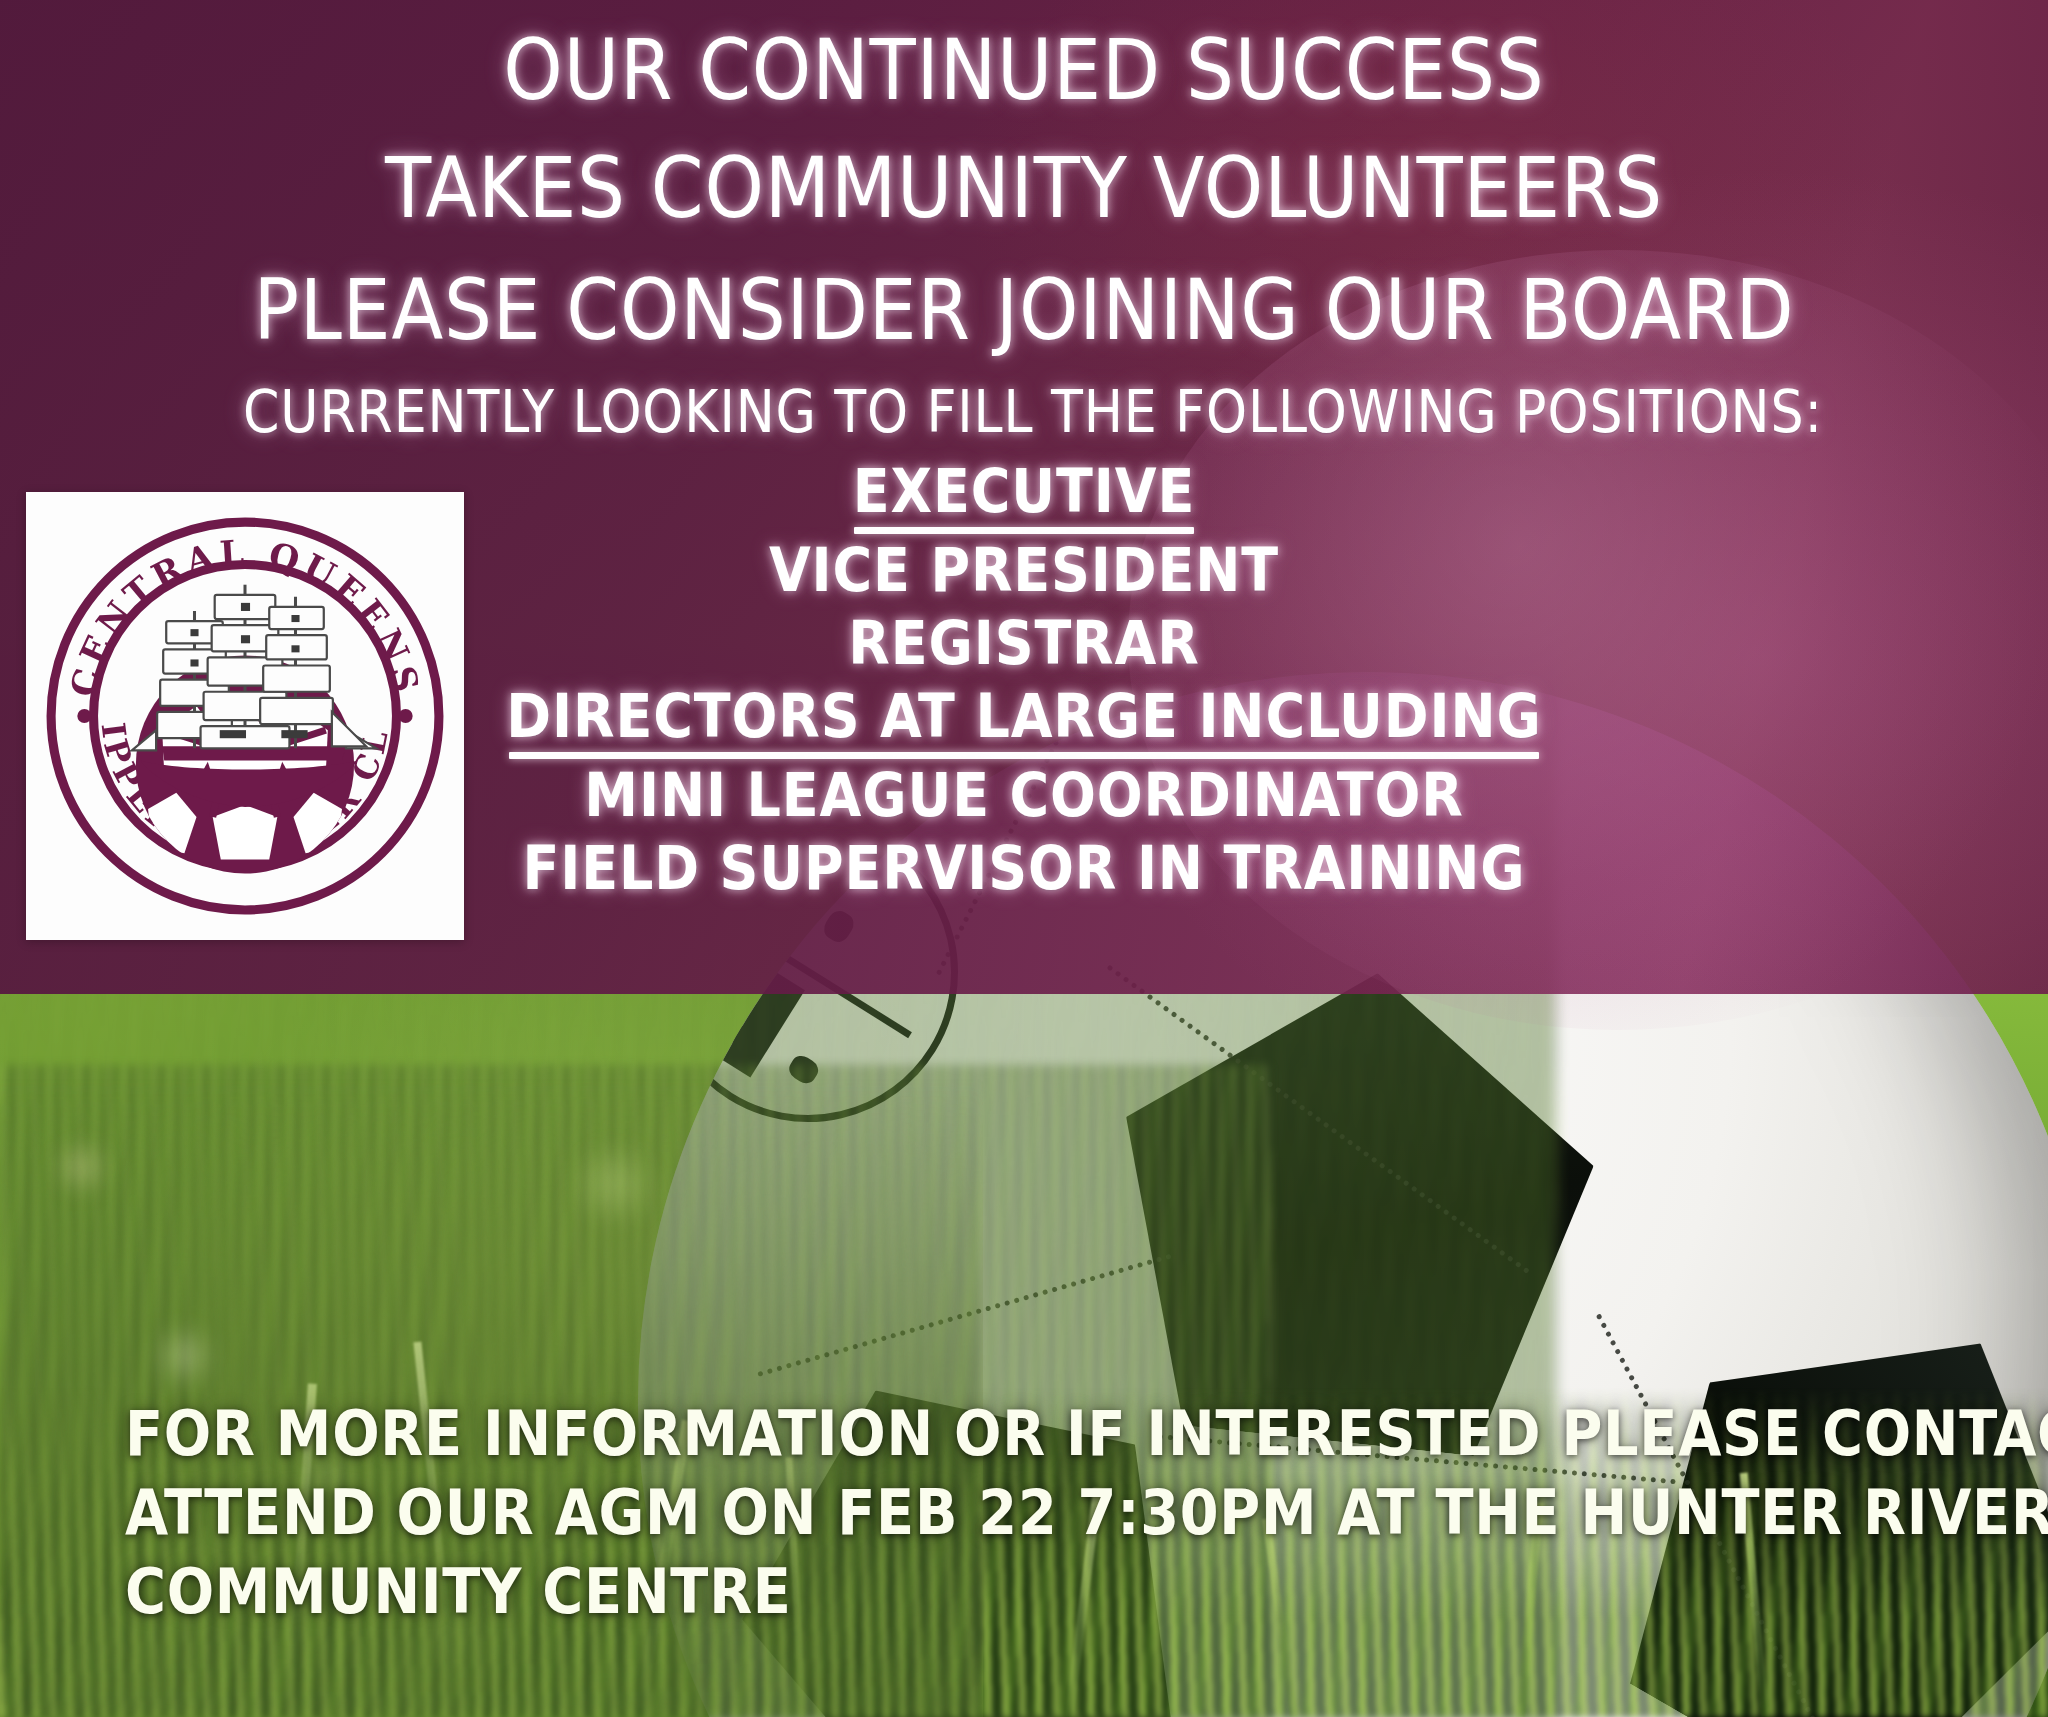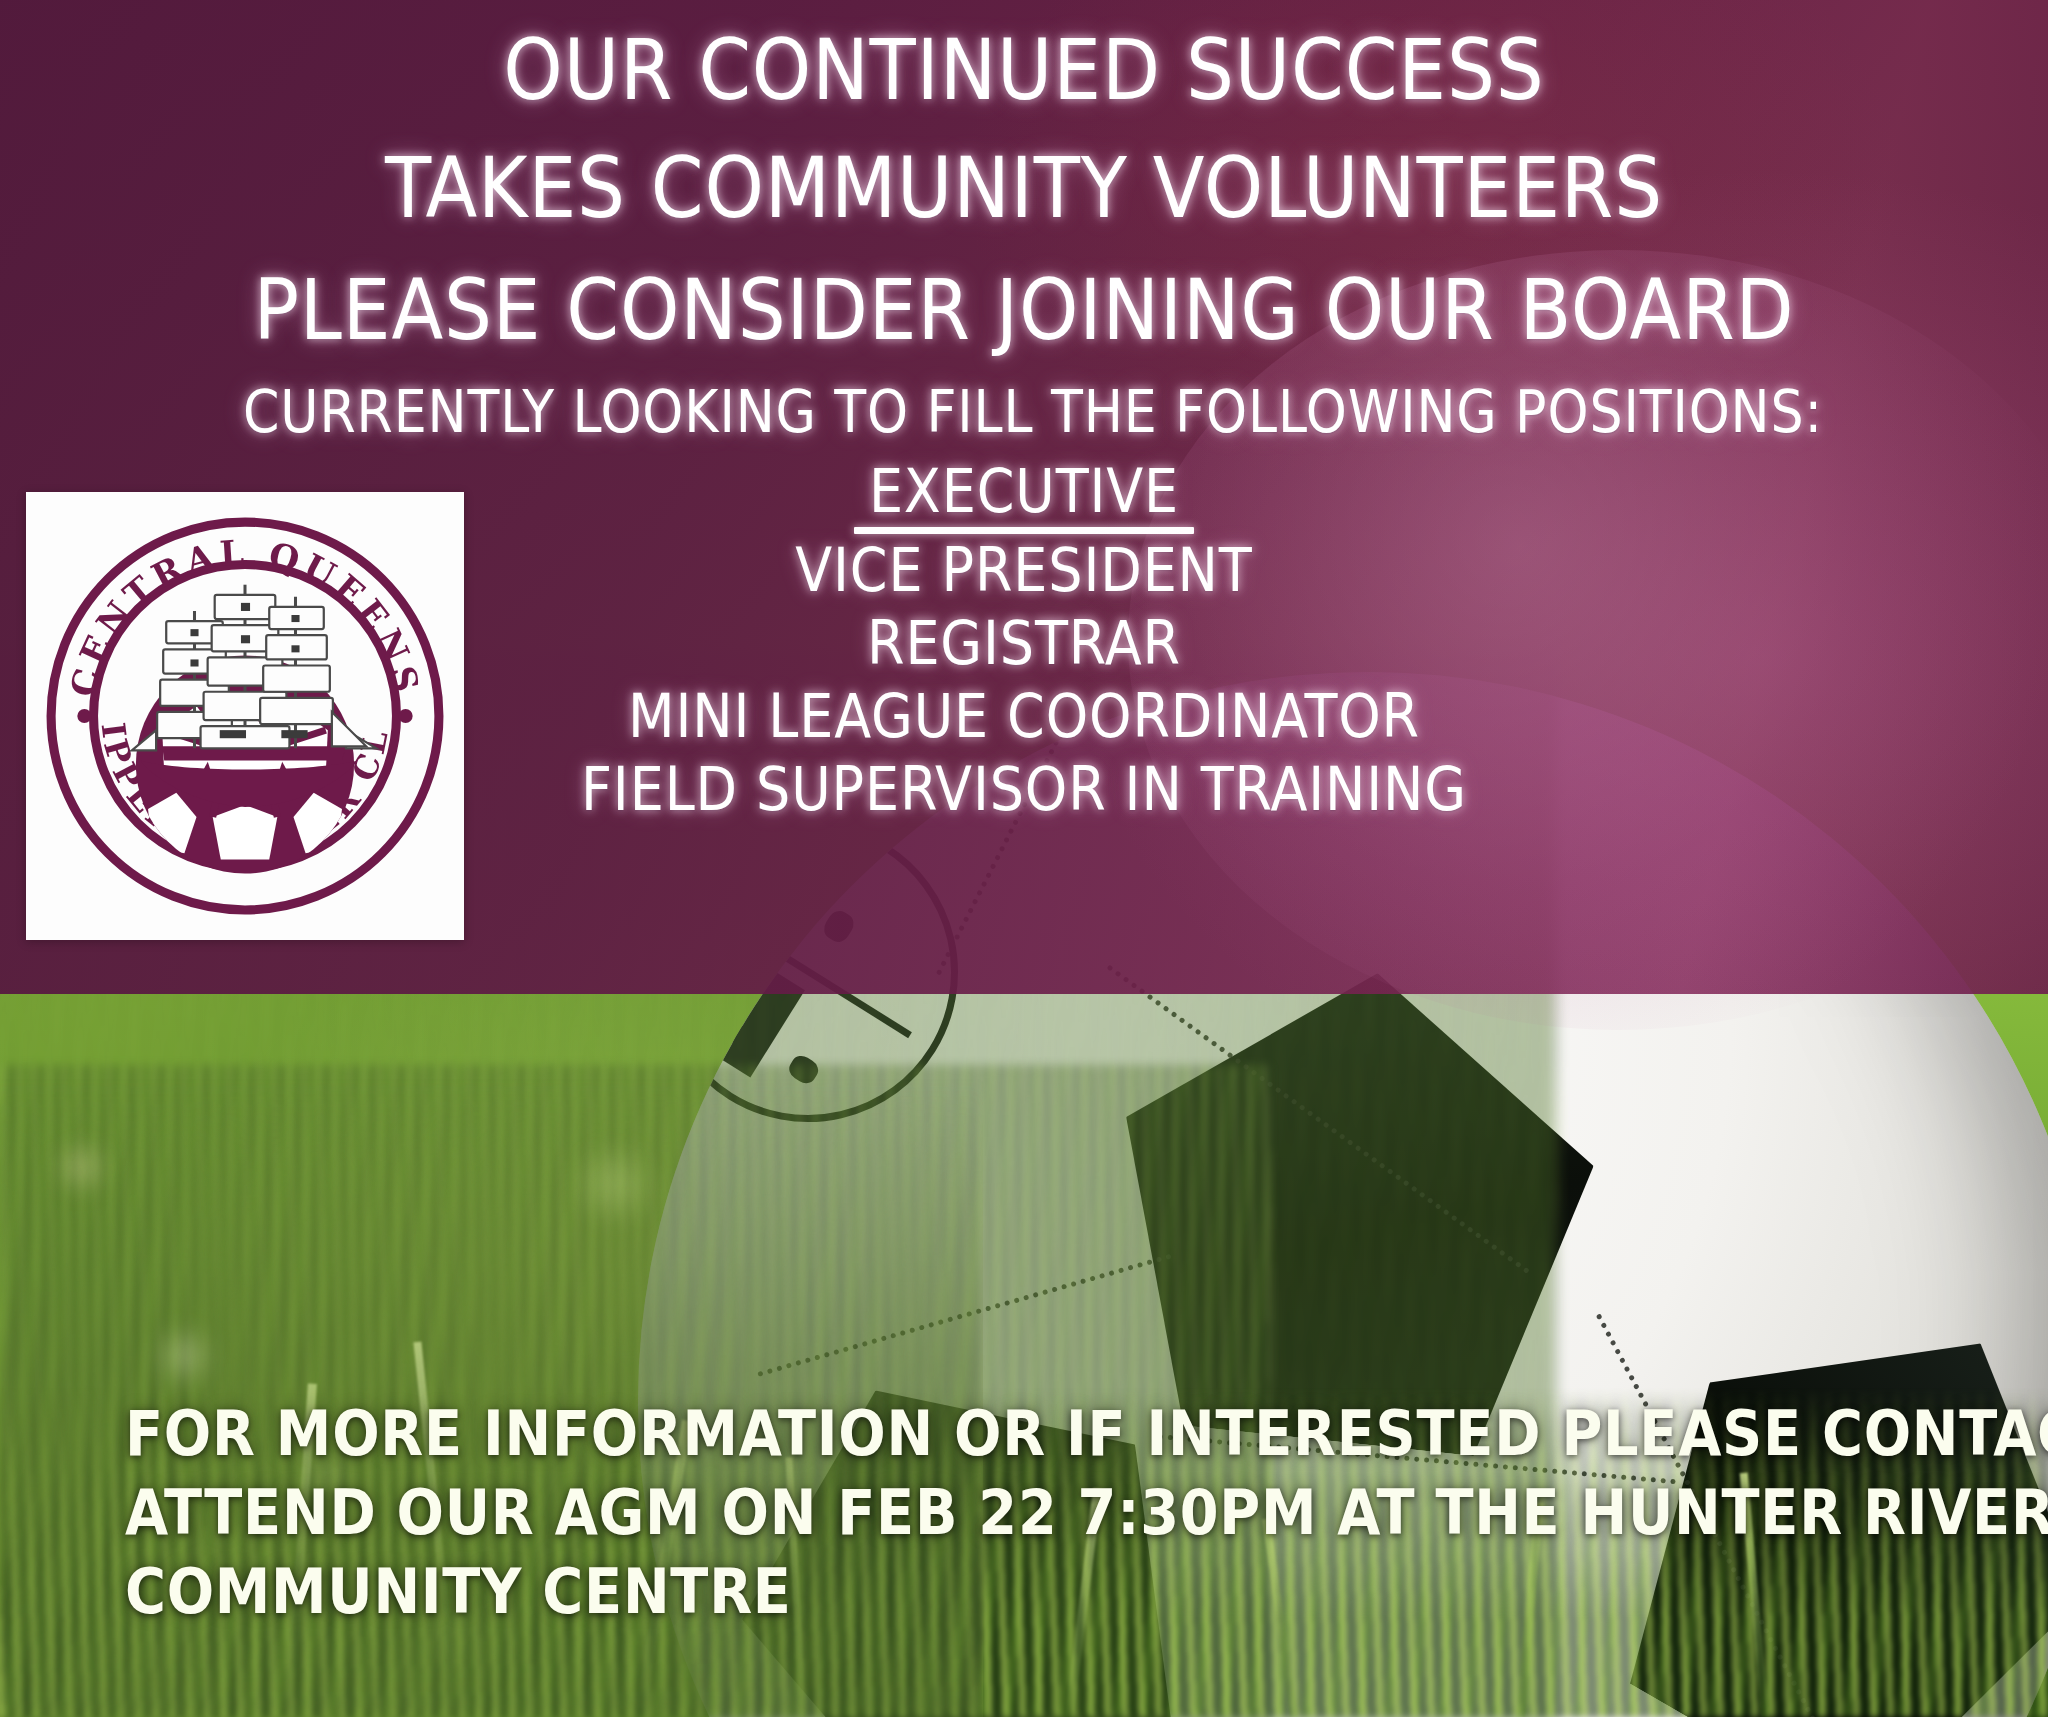--- a/index.html
+++ b/index.html
@@ -171,21 +171,21 @@
   }
   .l1{ position:absolute; top:28px;  left:0; width:100%; font-size:84px; line-height:1; }
   .l2{ position:absolute; top:146px; left:0; width:100%; font-size:84px; line-height:1; }
   .l3{ position:absolute; top:268px; left:0; width:100%; font-size:84px; line-height:1; }
   .l4{ position:absolute; top:383px; left:0; width:100%; font-size:58px; line-height:1;padding-left:18px; }
 
   .positions{
     position:absolute; left:0; top:455px; width:100%;
     text-align:center;
     font-family:"DejaVu Sans Condensed","Liberation Sans Narrow","Liberation Sans", sans-serif;
-    font-weight:400; color:#fff;
+    font-weight:700; color:#fff;
     letter-spacing:.055em;
     text-shadow:0 0 10px rgba(255,235,250,.72), 0 0 20px rgba(230,170,215,.42), 0 1px 2px rgba(60,10,45,.5);
     pointer-events:none;
   }
   .pos-row{ font-size:60px; line-height:73px; position:relative; }
   .pos-row.underlined{ padding-bottom:6px; }
   .pos-row.underlined::after{
     content:""; position:absolute; left:50%; bottom:0; transform:translateX(-50%);
     width:var(--ulw, 340px); height:7px; background:#fff;
     box-shadow:0 0 8px rgba(255,235,250,.7);
@@ -261,20 +261,21 @@
     <div class="l1">OUR CONTINUED SUCCESS</div>
     <div class="l2">TAKES COMMUNITY VOLUNTEERS</div>
     <div class="l3">PLEASE CONSIDER JOINING OUR BOARD</div>
     <div class="l4">CURRENTLY LOOKING TO FILL THE FOLLOWING POSITIONS:</div>
   </div>
 
   <div class="positions">
     <div class="pos-row underlined r-exec">EXECUTIVE</div>
     <div class="pos-row">VICE PRESIDENT</div>
     <div class="pos-row">REGISTRAR</div>
+    <div class="pos-row underlined r-dal">DIRECTORS AT LARGE INCLUDING</div>
     <div class="pos-row">MINI LEAGUE COORDINATOR</div>
     <div class="pos-row">FIELD SUPERVISOR IN TRAINING</div>
   </div>
 
   <div class="logo-box">
     <svg class="logo-svg" viewBox="0 0 400 400" aria-hidden="true">
       <defs>
         <path id="arcTop" d="M 50,200 A 150,150 0 0 1 350,200" fill="none"></path>
         <path id="arcBot" d="M 58,200 A 142,142 0 0 0 342,200" fill="none"></path>
         <clipPath id="ballClip">

